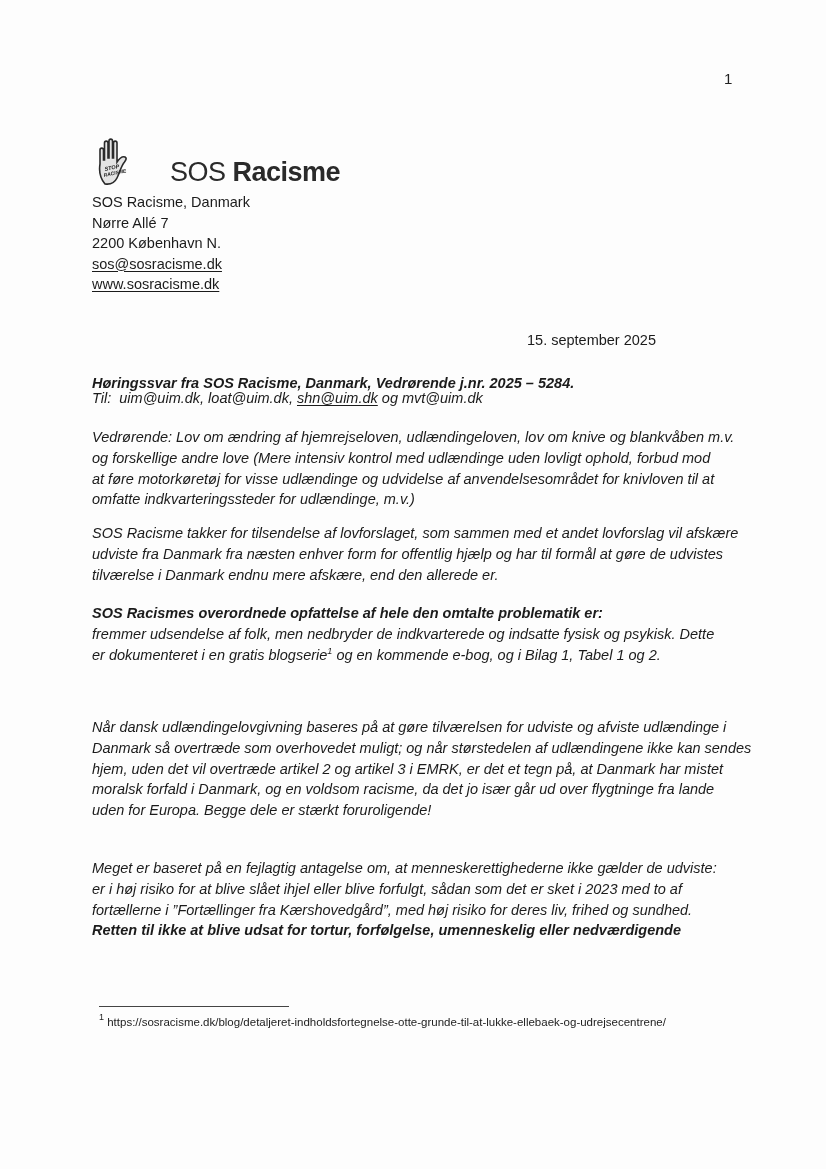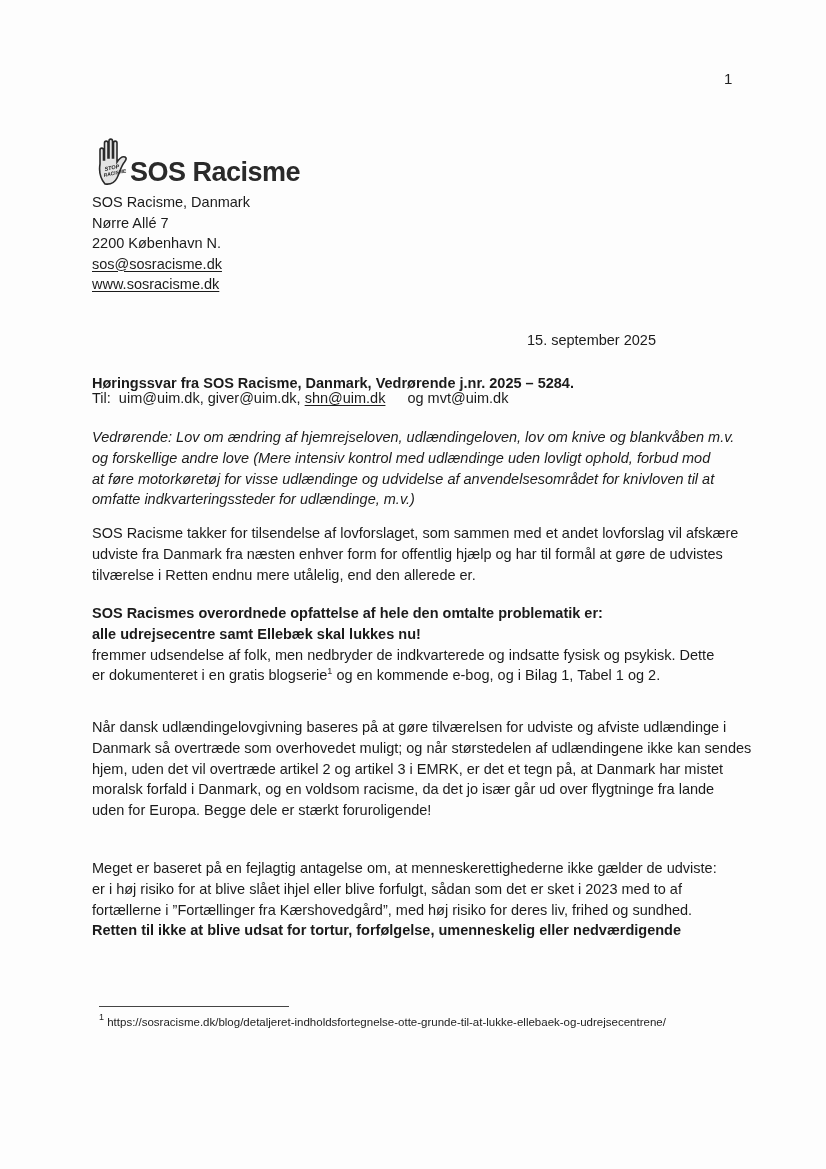--- a/index.html
+++ b/index.html
@@ -3,27 +3,27 @@
 <meta charset="utf-8">
 <style>
   html, body { margin:0; padding:0; background:#ffffff; }
   body { width:826px; height:1169px; position:relative; overflow:hidden;
          font-family:"Liberation Sans", sans-serif; color:#1b1b1b; }
   .page { position:absolute; left:0; top:0; width:826px; height:1169px; background:#fdfdfd; }
   .page-number { position:absolute; left:724px; top:70px; font-size:15px; color:#222; }
   .logo { position:absolute; left:96px; top:138px; display:flex; align-items:flex-end; }
   .logo-hand { width:36px; height:48px; }
   .logo-text { font-size:27px; line-height:28px; margin-left:-2px; color:#2a2a2a; letter-spacing:-0.5px; }
-  .logo-text .sos { font-weight:bold; }
+  .logo-text .sos { font-weight:normal;margin-left:40px; }
   .logo-text .rac { font-weight:bold; }
   .address { position:absolute; left:92px; top:192px; font-size:14.5px; line-height:20.5px; }
   .address div { white-space:nowrap; }
   .u { text-decoration:underline; text-underline-offset:2px; }
   .date { position:absolute; left:527px; top:312px; font-size:14.5px;margin-top:20px; }
-  .block { position:absolute; left:92px; width:660px; font-size:14.5px; line-height:20.8px; }
+  .block { position:absolute; left:92px; width:660px; font-size:14.5px; line-height:20.8px;font-style:italic; }
   .bold { font-weight:bold; }
   .italic { font-style:italic; }
   .line { white-space:nowrap; }
   sup { font-size:9px; vertical-align:6px; line-height:0; }
   .footnote-rule { position:absolute; left:99px; top:1006px; width:190px; height:1px; background:#444; }
   .footnote { position:absolute; left:99px; top:1016px; font-size:11.5px; white-space:nowrap; color:#222; }
 </style>
 </head>
 <body>
 
@@ -52,40 +52,39 @@
   </div>
 
   <div class="date">15. september 2025</div>
 
   <div class="block bold" style="top:373px;">
     <div class="line">Høringssvar fra SOS Racisme, Danmark, Vedrørende j.nr. 2025 – 5284.</div>
   </div>
 
   <div class="block" style="top:388px;">
     <div class="line" style="margin-top:0;">
-      <span style="white-space:pre;">Til:  </span><span>uim@uim.dk, giver@uim.dk, </span><span class="u">shn@uim.dk</span><span style="white-space:pre;margin-left:18px;"> og mvt@uim.dk</span>
+      <span style="white-space:pre;">Til:  </span><span>uim@uim.dk, loat@uim.dk, </span><span class="u">shn@uim.dk</span><span style="white-space:pre;"> og mvt@uim.dk</span>
     </div>
   </div>
 
   <div class="block italic" style="top:427px;">
     <div class="line">Vedrørende: Lov om ændring af hjemrejseloven, udlændingeloven, lov om knive og blankvåben m.v.</div>
     <div class="line">og forskellige andre love (Mere intensiv kontrol med udlændinge uden lovligt ophold, forbud mod</div>
     <div class="line">at føre motorkøretøj for visse udlændinge og udvidelse af anvendelsesområdet for knivloven til at</div>
     <div class="line">omfatte indkvarteringssteder for udlændinge, m.v.)</div>
   </div>
 
   <div class="block" style="top:523px;">
     <div class="line">SOS Racisme takker for tilsendelse af lovforslaget, som sammen med et andet lovforslag vil afskære</div>
     <div class="line">udviste fra Danmark fra næsten enhver form for offentlig hjælp og har til formål at gøre de udvistes</div>
-    <div class="line">tilværelse i Retten endnu mere utålelig, end den allerede er.</div>
+    <div class="line">tilværelse i Danmark endnu mere afskære, end den allerede er.</div>
   </div>
 
   <div class="block" style="top:603px;">
     <div class="line bold">SOS Racismes overordnede opfattelse af hele den omtalte problematik er:</div>
-    <div class="line bold">alle udrejsecentre samt Ellebæk skal lukkes nu!</div>
     <div class="line">fremmer udsendelse af folk, men nedbryder de indkvarterede og indsatte fysisk og psykisk. Dette</div>
     <div class="line">
       <span>er dokumenteret i en gratis blogserie</span><sup>1</sup><span> og en kommende e-bog, og i Bilag 1, Tabel 1 og 2.</span>
     </div>
   </div>
 
   <div class="block" style="top:717px;">
     <div class="line">Når dansk udlændingelovgivning baseres på at gøre tilværelsen for udviste og afviste udlændinge i</div>
     <div class="line">Danmark så overtræde som overhovedet muligt; og når størstedelen af udlændingene ikke kan sendes</div>
     <div class="line">hjem, uden det vil overtræde artikel 2 og artikel 3 i EMRK, er det et tegn på, at Danmark har mistet</div>

